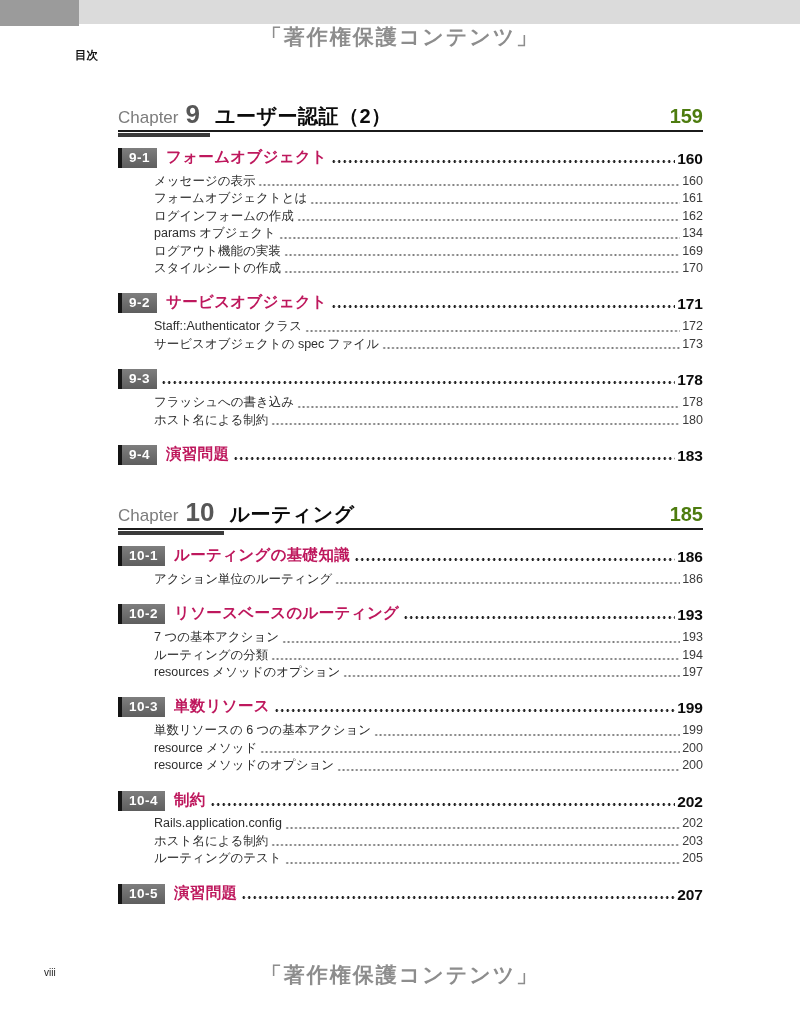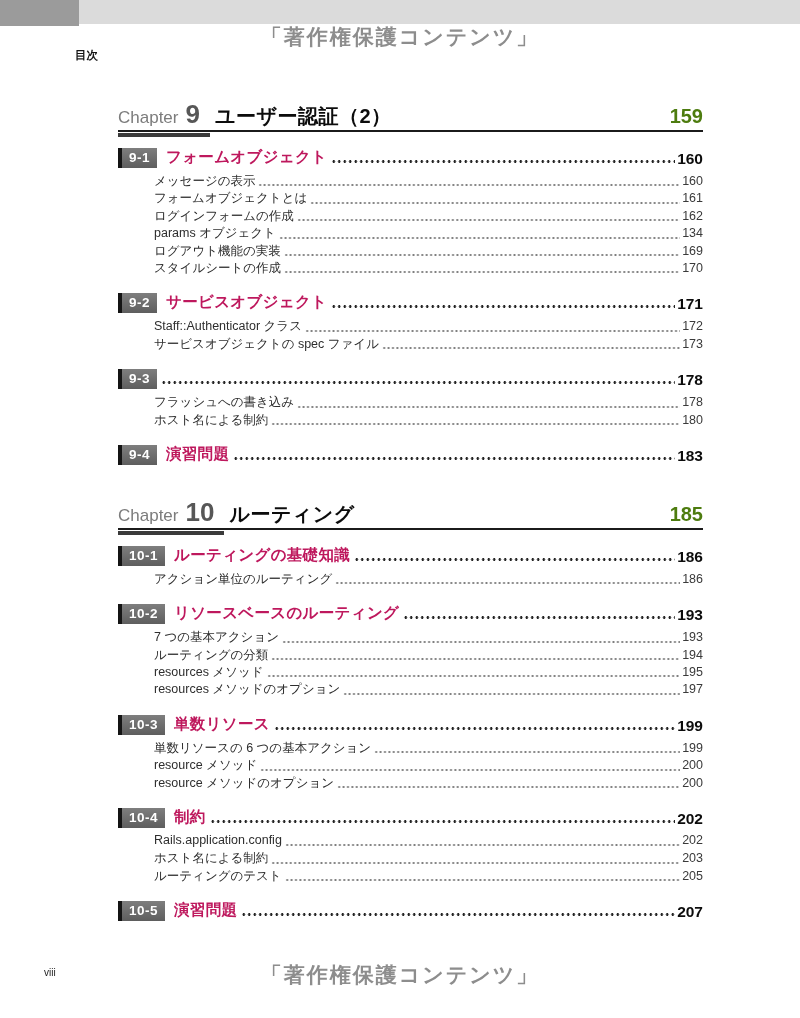--- a/index.html
+++ b/index.html
@@ -223,25 +223,20 @@
             <span class="item-title">7 つの基本アクション</span>
             <span class="leader"></span>
             <span class="item-page">193</span>
           </div>
           <div class="item-row">
             <span class="item-title">ルーティングの分類</span>
             <span class="leader"></span>
             <span class="item-page">194</span>
           </div>
           <div class="item-row">
-            <span class="item-title">resources メソッド</span>
-            <span class="leader"></span>
-            <span class="item-page">195</span>
-          </div>
-          <div class="item-row">
             <span class="item-title">resources メソッドのオプション</span>
             <span class="leader"></span>
             <span class="item-page">197</span>
           </div>
         </div>
       </div>
       <div class="section">
         <div class="section-row">
           <span class="badge">
             <span class="badge-bar"></span>

